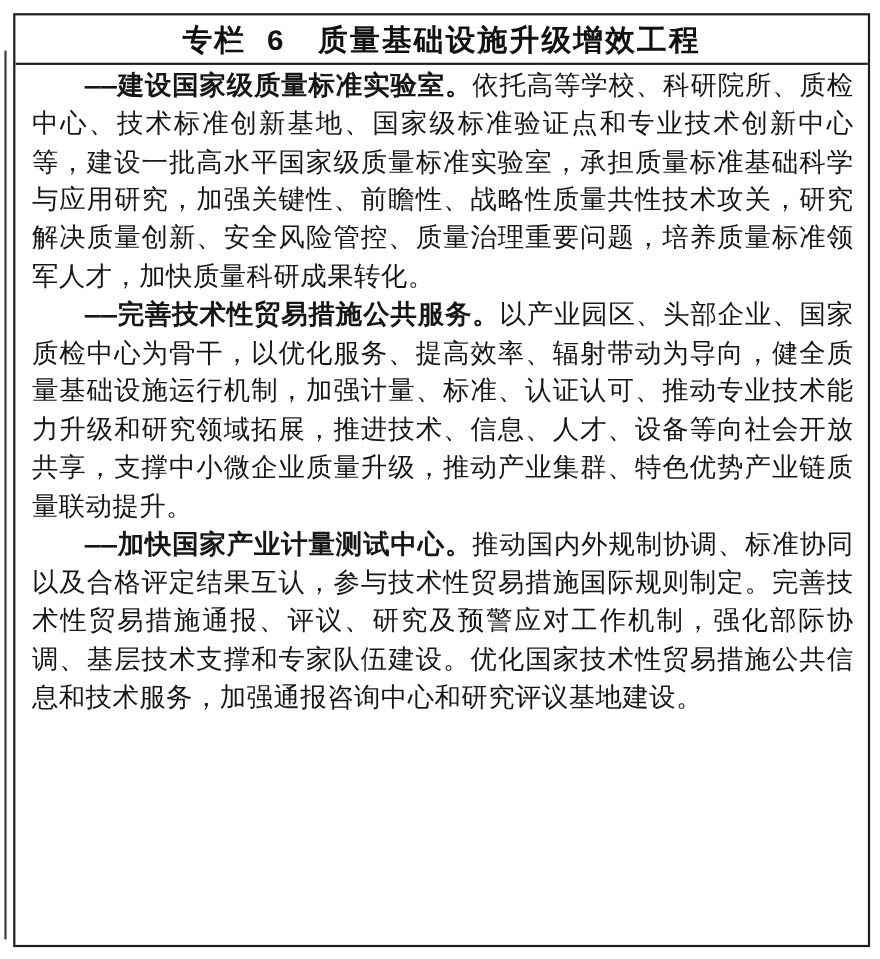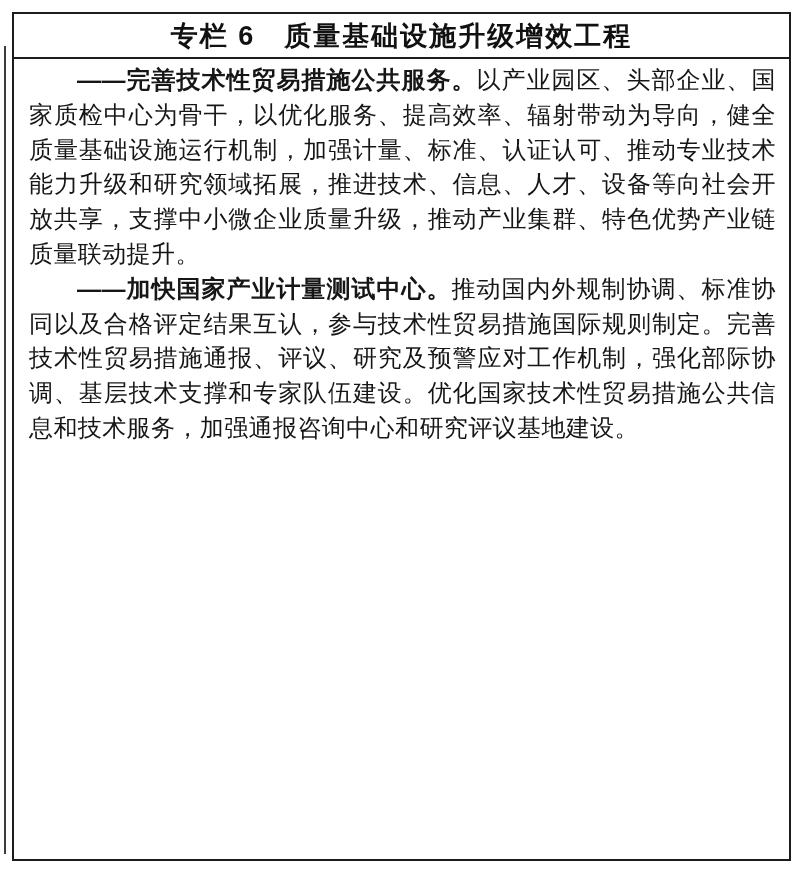--- a/index.html
+++ b/index.html
@@ -6,21 +6,21 @@
     margin: 0;
     padding: 0;
     background: #ffffff;
   }
   .page {
     position: relative;
     width: 800px;
     height: 872px;
     background: #ffffff;
     overflow: hidden;
-    font-family: Liberation Sans, sans-serif;
+    font-family: Liberation Mono, monospace;
     color: #161616;
   }
   
   .scan-artifact {
     position: absolute;
     left: 4px;
     top: 46px;
     width: 2px;
     height: 808px;
     background: #3c3c3c;
@@ -65,17 +65,18 @@
   }
 </style>
 </head>
 <body>
 
 <div class="page">
   <div class="scan-artifact"></div>
   <div class="panel">
     <div class="panel-title">专栏 6　质量基础设施升级增效工程</div>
     <div class="panel-body">
+      <p><span class="lead">——建设国家级质量标准实验室。</span><span>依托高等学校、科研院所、质检中心、技术标准创新基地、国家级标准验证点和专业技术创新中心等，建设一批高水平国家级质量标准实验室，承担质量标准基础科学与应用研究，加强关键性、前瞻性、战略性质量共性技术攻关，研究解决质量创新、安全风险管控、质量治理重要问题，培养质量标准领军人才，加快质量科研成果转化。</span></p>
       <p><span class="lead">——完善技术性贸易措施公共服务。</span><span>以产业园区、头部企业、国家质检中心为骨干，以优化服务、提高效率、辐射带动为导向，健全质量基础设施运行机制，加强计量、标准、认证认可、推动专业技术能力升级和研究领域拓展，推进技术、信息、人才、设备等向社会开放共享，支撑中小微企业质量升级，推动产业集群、特色优势产业链质量联动提升。</span></p>
       <p><span class="lead">——加快国家产业计量测试中心。</span><span>推动国内外规制协调、标准协同以及合格评定结果互认，参与技术性贸易措施国际规则制定。完善技术性贸易措施通报、评议、研究及预警应对工作机制，强化部际协调、基层技术支撑和专家队伍建设。优化国家技术性贸易措施公共信息和技术服务，加强通报咨询中心和研究评议基地建设。</span></p>
     </div>
   </div>
 </div>
 
 </body></html>

